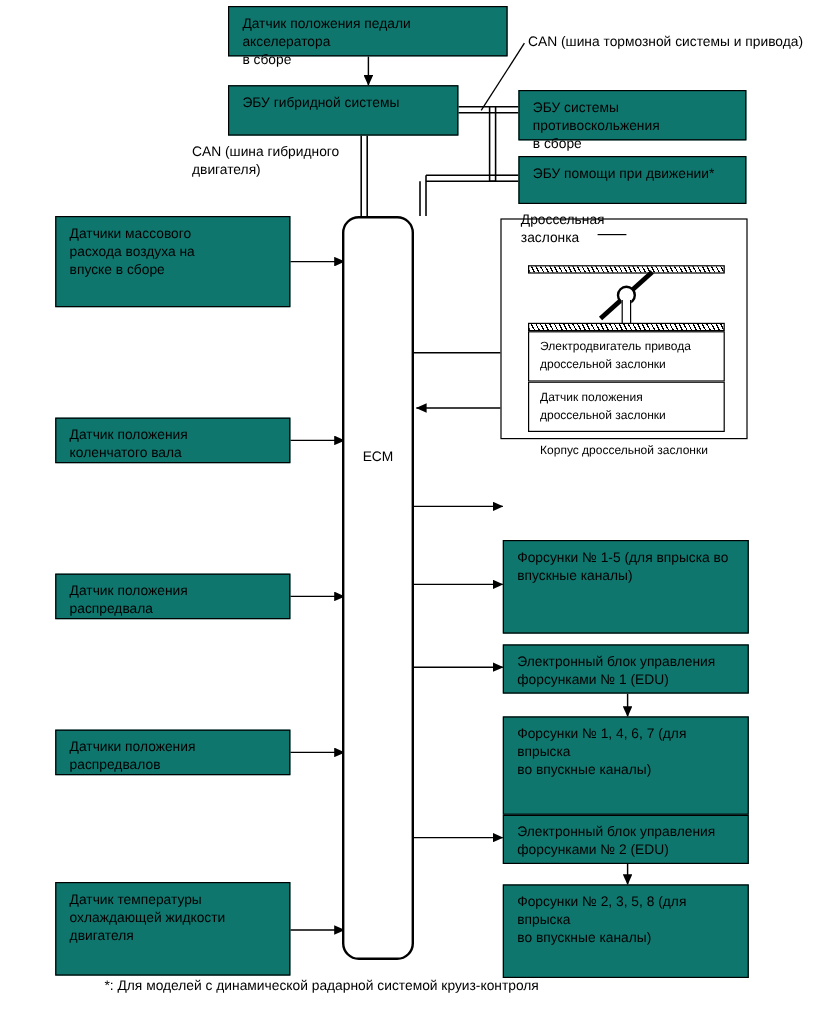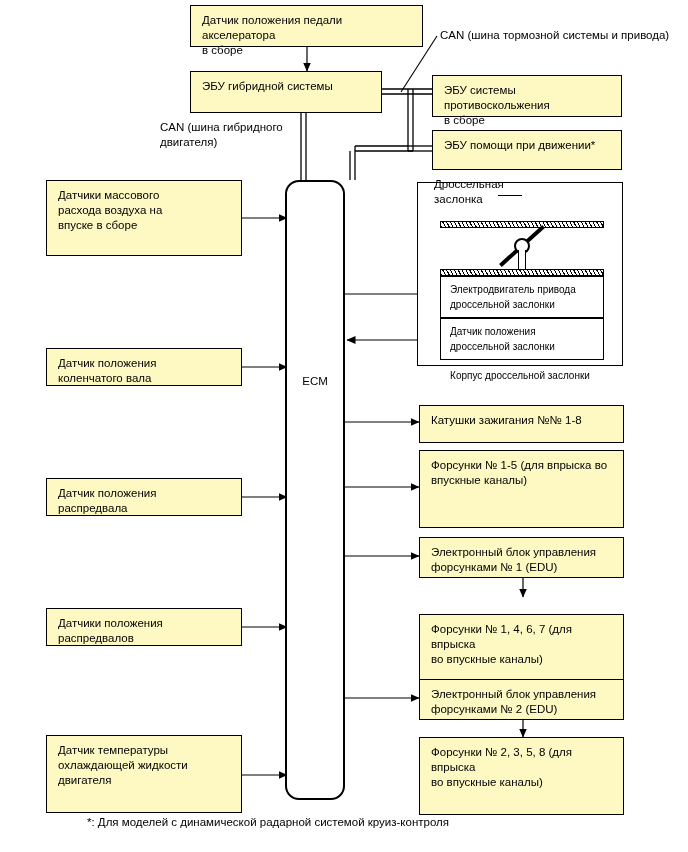--- a/index.html
+++ b/index.html
@@ -14,21 +14,21 @@
     position: relative;
     width: 688px;
     height: 852px;
     background: #ffffff;
     overflow: hidden;
   }
   .box {
     position: absolute;
     box-sizing: border-box;
     border: 1.6px solid #000000;
-    background: #fef9c3;
+    background: #0f766e;
     color: #000000;
     font-size: 11.5px;
     line-height: 15px;
     padding: 7px 9px 4px 11px;
     white-space: pre-line;
   }
   .ecm {
     position: absolute;
     box-sizing: border-box;
     border: 2.2px solid #000000;
@@ -235,29 +235,28 @@
   <div class="hatch-bar" style="left:440px; top:269px; width:164px; height:7px;"></div>
 
   <div class="tb-inner" style="left:440px; top:276px; width:164px; height:42px;">Электродвигатель привода
 дроссельной заслонки</div>
 
   <div class="tb-inner" style="left:440px; top:318px; width:164px; height:42px;">Датчик положения
 дроссельной заслонки</div>
 
   <div class="tb-caption" style="left:417px; top:370px; width:206px;">Корпус дроссельной заслонки</div>
 
-  <div class="box" style="left:419px; top:405px; width:205px; height:38px;">Катушки зажигания №№ 1-8</div>
 
   <div class="box" style="left:419px; top:450px; width:205px; height:78px;">Форсунки № 1-5 (для впрыска во
 впускные каналы)</div>
 
   <div class="box" style="left:419px; top:537px; width:205px; height:41px;">Электронный блок управления
 форсунками № 1 (EDU)</div>
 
-  <div class="box" style="left:419px; top:597px; width:205px; height:82px;margin-top:17px;">Форсунки № 1, 4, 6, 7 (для впрыска
+  <div class="box" style="left:419px; top:597px; width:205px; height:82px;">Форсунки № 1, 4, 6, 7 (для впрыска
 во впускные каналы)</div>
 
   <div class="box" style="left:419px; top:679px; width:205px; height:41px;">Электронный блок управления
 форсунками № 2 (EDU)</div>
 
   <div class="box" style="left:419px; top:737px; width:205px; height:78px;">Форсунки № 2, 3, 5, 8 (для впрыска
 во впускные каналы)</div>
 
   <div class="footnote" style="left:46px; top:816px;">*: Для моделей с динамической радарной системой круиз-контроля</div>
 

